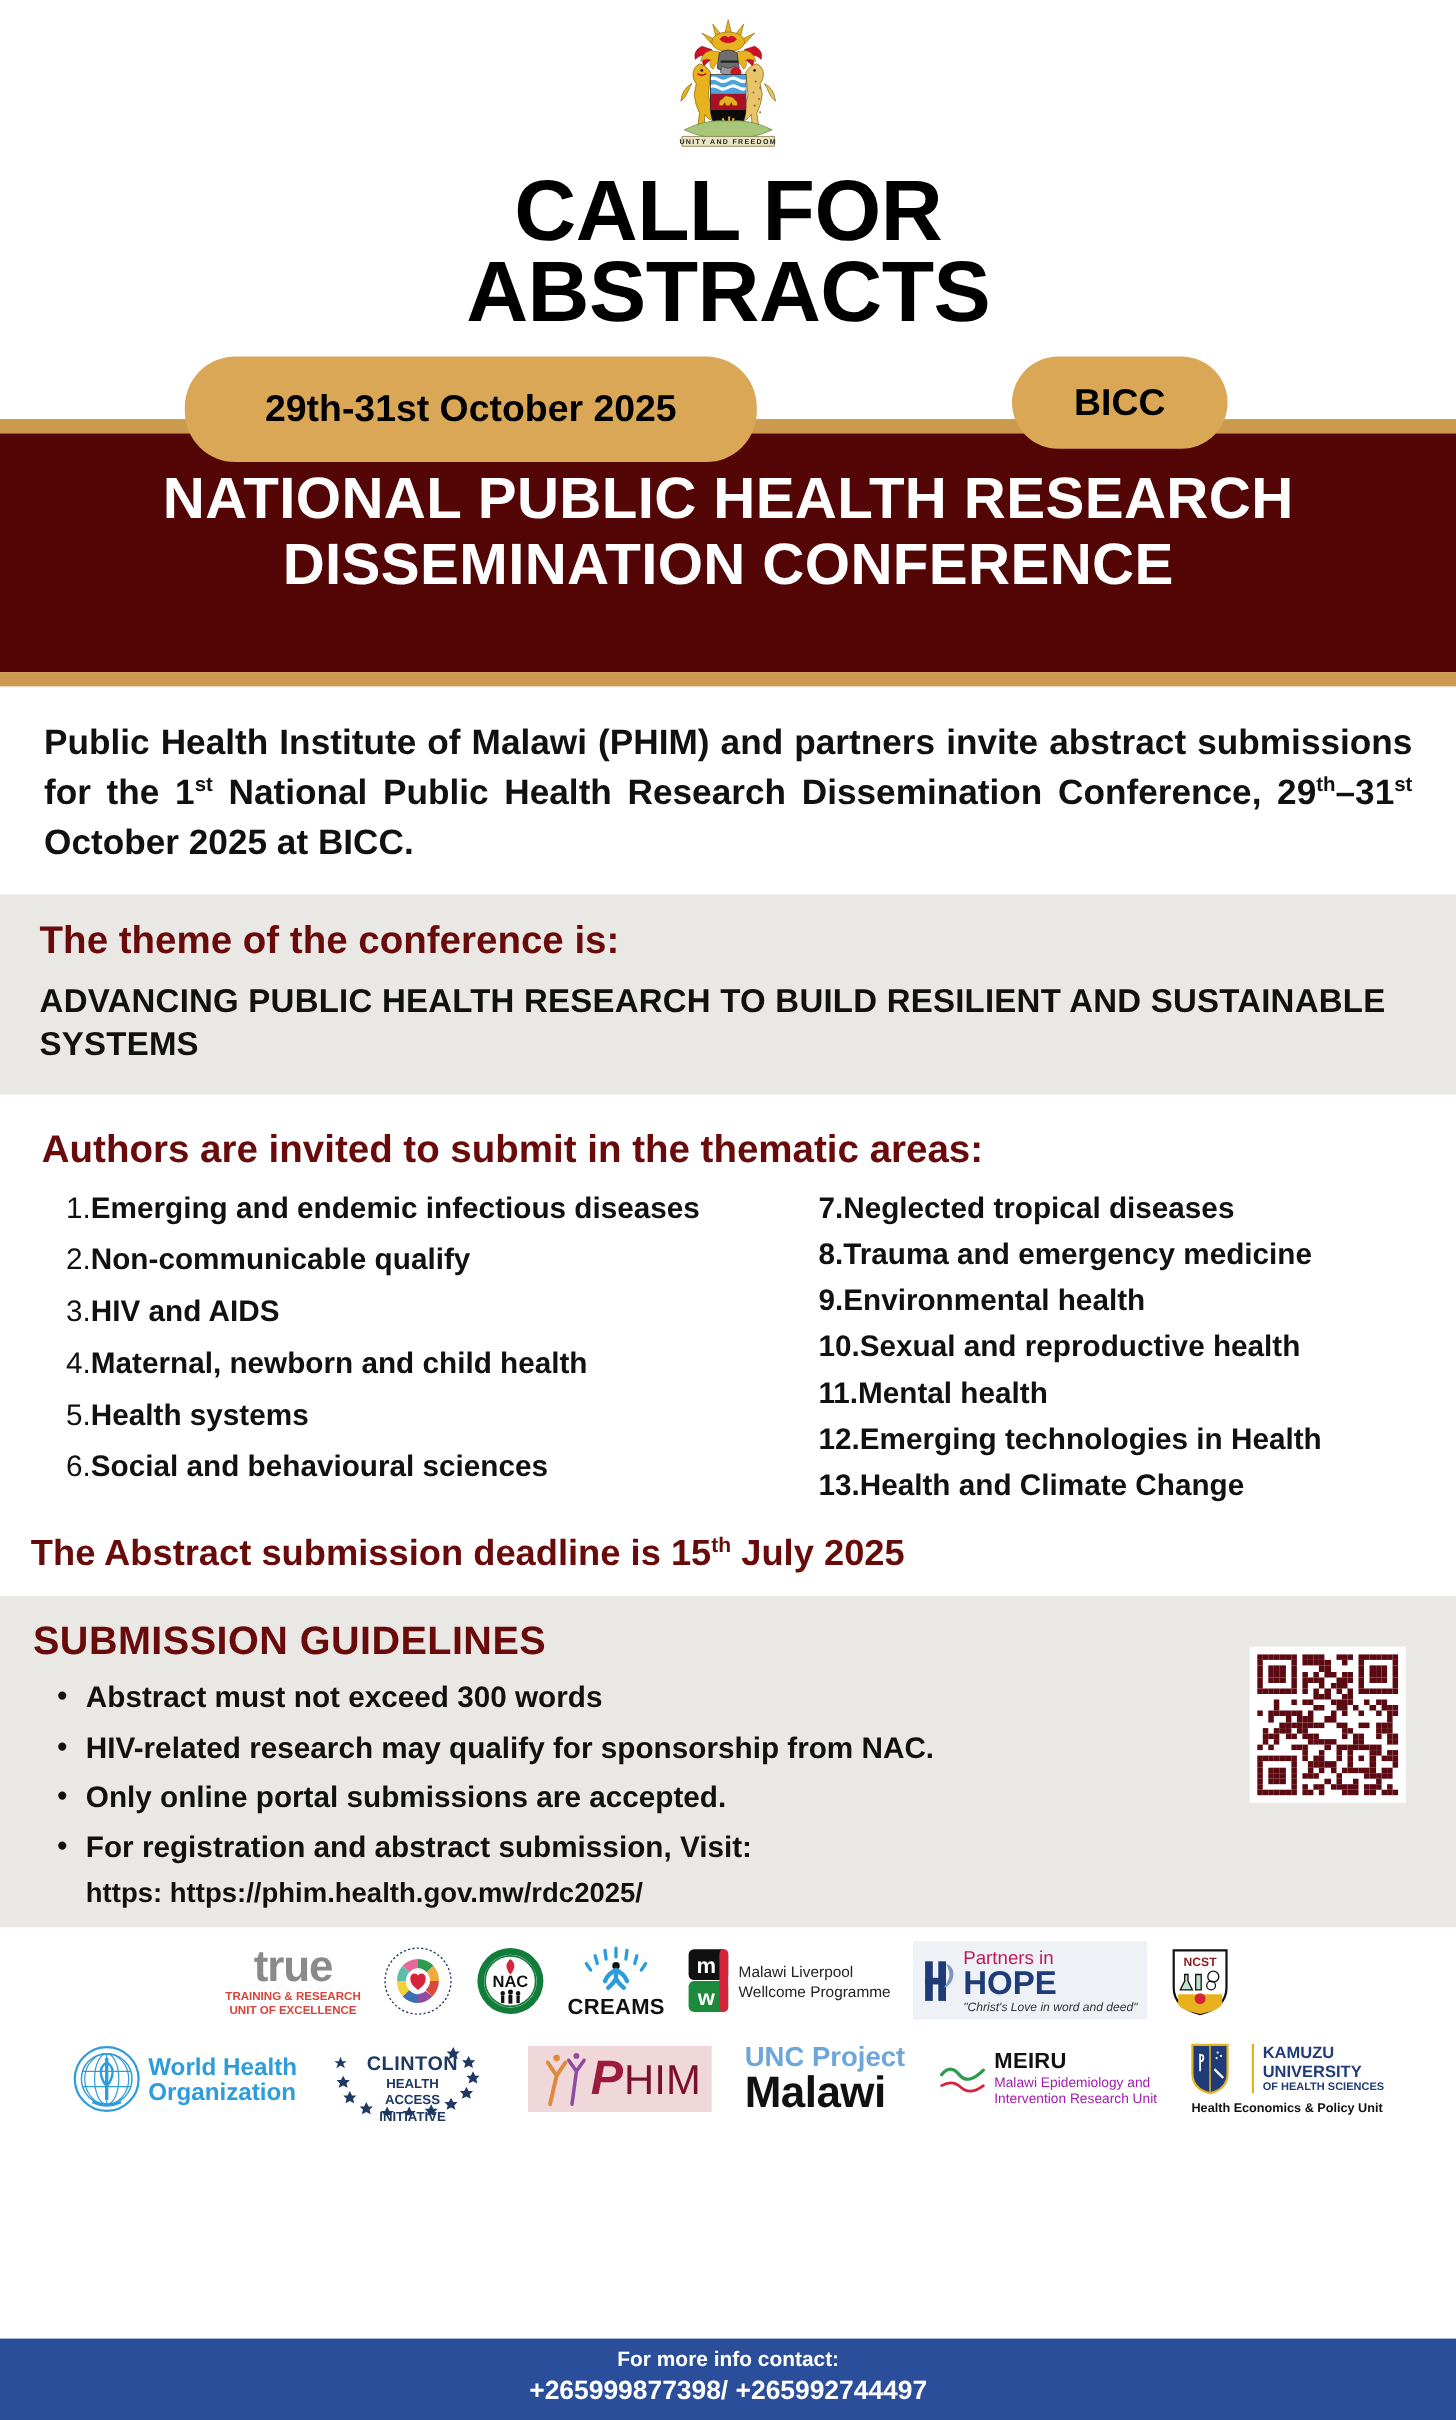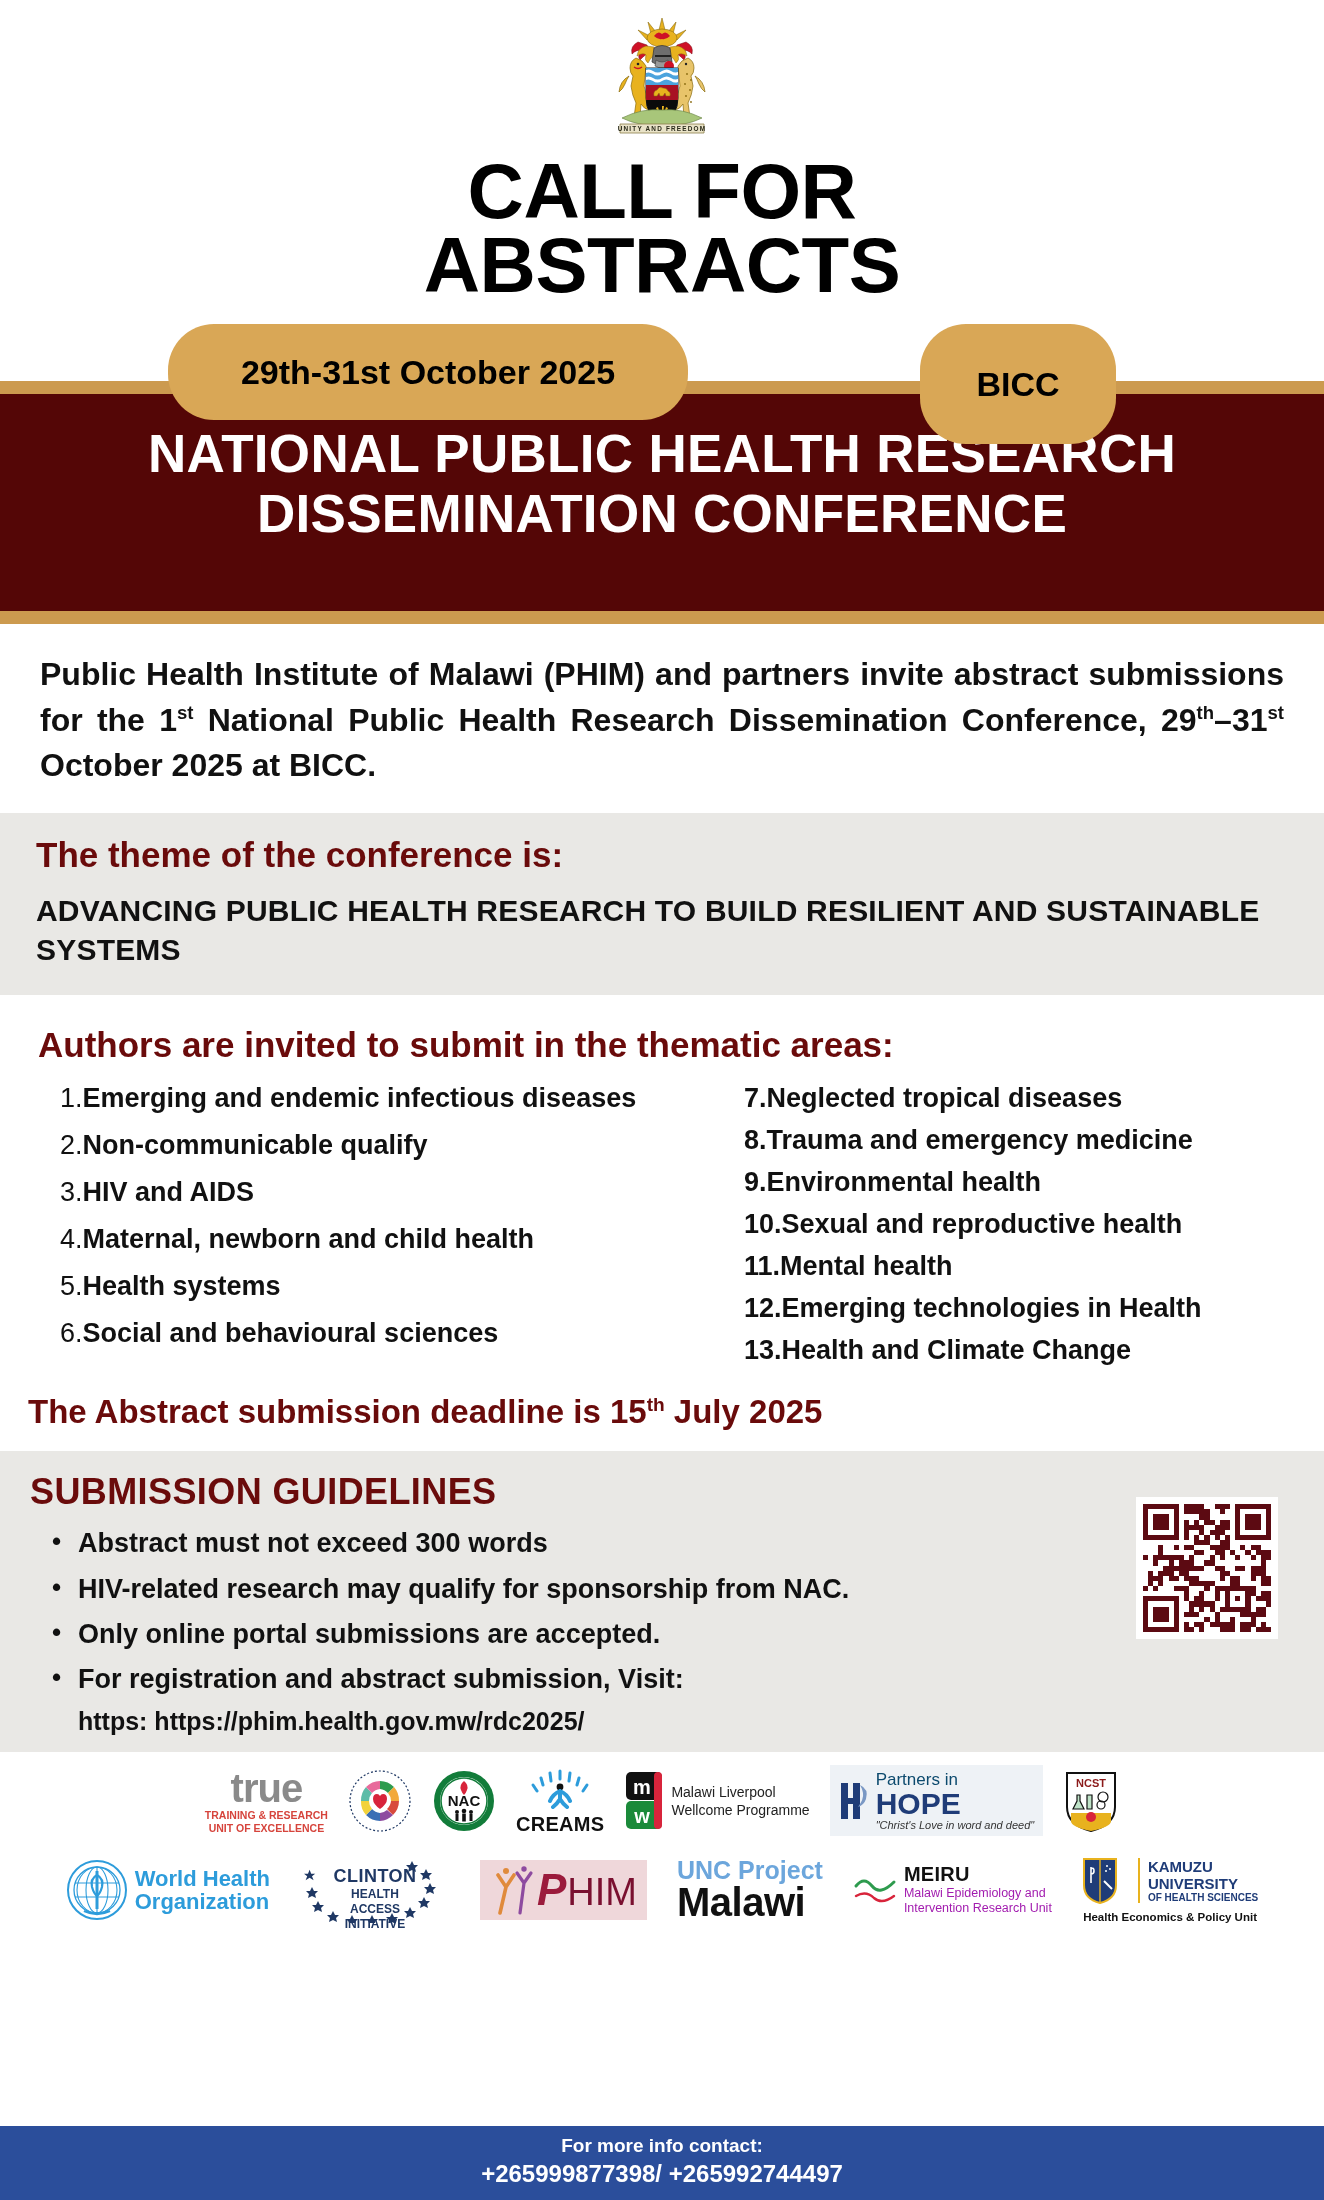--- a/index.html
+++ b/index.html
@@ -48,21 +48,21 @@
     color: #000;
     font-weight: bold;
     z-index: 4;
     box-shadow: 0 0 0 0 transparent;
   }
   .pill-date {
     left: 168px; top: 0px; width: 520px; height: 96px;
     font-size: 34px;
   }
   .pill-venue {
-    left: 920px; top: 0px; width: 196px; height: 120px;
+    left: 920px; top: 0px; width: 196px; height: 84px;
     font-size: 34px;
   }
   .banner-text {
     position: absolute; left: 0; right: 0; top: 100px;
     text-align: center; color: #fff;
     font-size: 53px; font-weight: bold; line-height: 1.12;
     letter-spacing: 0.3px;
     z-index: 3;
     padding: 0 20px;
   }
@@ -161,21 +161,21 @@
   }
   .logo-row.r2 { gap: 30px; height: 92px; }
   .logo { display: flex; align-items: center; gap: 7px; }
   .logo-txt { line-height: 1.05; }
 
   .t-true { color: #8A8A8A; font-size: 40px; font-weight: bold; letter-spacing: -1px; }
   .t-true-sub { color: #D6443C; font-size: 10.5px; font-weight: bold; line-height: 1.25; }
   .creams-txt { font-size: 20px; font-weight: bold; color: #111; letter-spacing: 0.3px; }
   .mlw-txt { font-size: 14px; color: #222; line-height: 1.3; }
   .hope-box { background: #EEF2F6; padding: 5px 9px; text-align: left; }
-  .hope-p { color: #0c4a6e; font-size: 17px; }
+  .hope-p { color: #be185d; font-size: 17px; }
   .hope-h { color: #1F3C78; font-size: 30px; font-weight: bold; line-height: 0.95; }
   .hope-s { color: #333; font-size: 11px; font-style: italic; }
   .who-txt { color: #2D9CDB; font-size: 22px; font-weight: bold; line-height: 1.05; }
   .clinton-txt { color: #1F3864; font-size: 12px; font-weight: bold; text-align: center; line-height: 1.25; }
   .clinton-top { font-size: 18px; letter-spacing: 0.5px; }
   .phim-box { background: #EFD7DA; padding: 3px 10px; display: flex; align-items: center; gap: 3px; }
   .phim-p { color: #9B1B3C; font-size: 44px; font-weight: bold; font-style: italic; line-height: 0.8; }
   .phim-rest { color: #7A1030; font-size: 38px; line-height: 0.85; }
   .unc-a { color: #6CA6DC; font-size: 25px; font-weight: bold; line-height: 1; }
   .unc-b { color: #111; font-size: 40px; font-weight: bold; line-height: 0.95; letter-spacing: -0.5px; }

